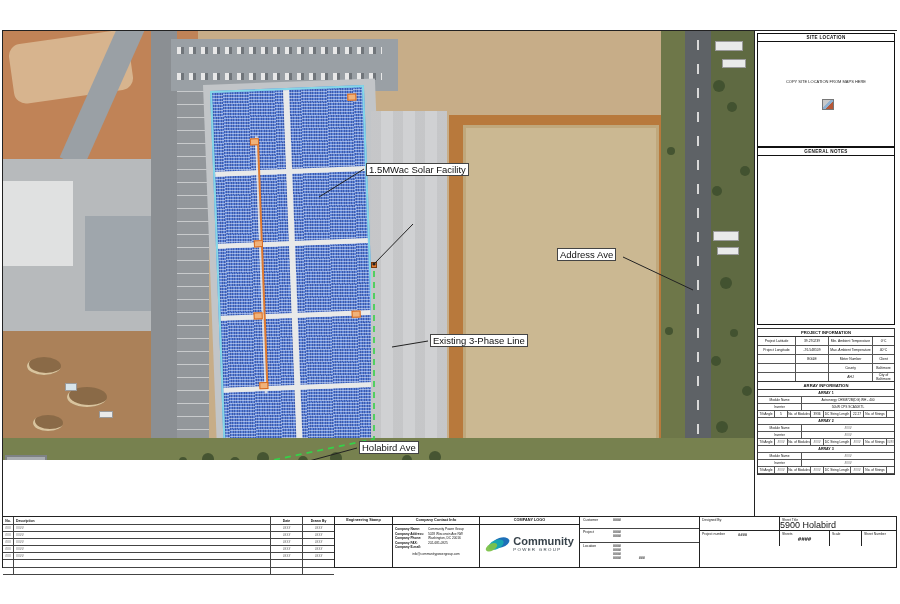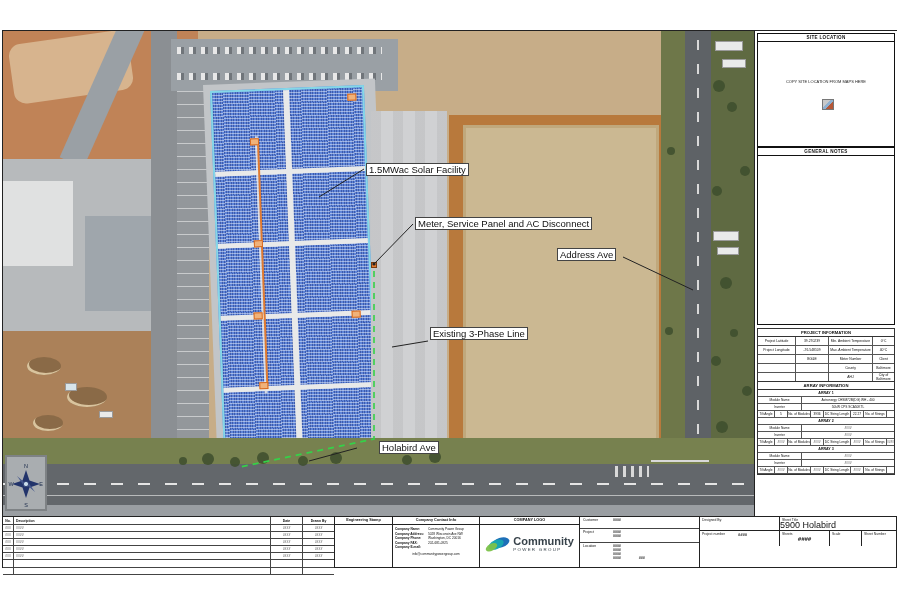--- a/index.html
+++ b/index.html
@@ -1,19 +1,19 @@
 <!DOCTYPE html>
 <html><head>
 <meta charset="utf-8">
 <style>
   html,body{margin:0;padding:0;background:#ffffff;}
   #page{position:relative;width:900px;height:604px;background:#fff;font-family:"Liberation Sans",sans-serif;color:#111;overflow:hidden;}
   #frame{position:absolute;left:2px;top:30px;width:895px;height:538px;border:1px solid #222;box-sizing:border-box;background:#fff;}
   
-  #map{position:absolute;left:0;top:0;width:751px;height:485px;overflow:hidden;background:#c7ad88;}
+  #map{position:absolute;left:0;top:0;width:751px;height:429px;overflow:hidden;background:#c7ad88;}
   #map .patch{position:absolute;}
   .dirtTL{left:0;top:0;width:195px;height:135px;background:#c08357;}
   .dirtTL2{left:8px;top:6px;width:120px;height:60px;background:#d7b48e;border-radius:12px;transform:rotate(-8deg);}
   .roadDiagTL{left:86px;top:-12px;width:26px;height:150px;background:#9aa0a5;transform:rotate(24deg);}
   .concreteL{left:0;top:128px;width:150px;height:180px;background:#b7babc;}
   .padWhite{left:0;top:150px;width:70px;height:85px;background:#e0e1e1;}
   .padBlue{left:82px;top:185px;width:66px;height:95px;background:#9fa6ac;}
   .dirtBL{left:0;top:300px;width:150px;height:110px;background:#ab8159;}
   .pile{border-radius:50%;background:#8a6a47;box-shadow:2px -2px 0 0 #d9c49e inset;}
   .roadL{left:148px;top:0;width:26px;height:435px;background:#8b8f93;}
@@ -209,24 +209,23 @@
           <line x1="361" y1="138" x2="316" y2="166"></line>
           <line x1="410" y1="193" x2="371" y2="233"></line>
           <line x1="620" y1="226" x2="690" y2="259"></line>
           <line x1="425" y1="310" x2="389" y2="316"></line>
           <line x1="354" y1="417" x2="306" y2="430"></line>
         </g>
         <circle cx="371" cy="233" r="1.6" fill="#222"></circle>
       </svg>
 
       <div class="maplabel" style="left:363px;top:132px;">1.5MWac Solar Facility</div>
-      <div class="maplabel" style="left:412px;top:186px;">Meter, Service Panel and AC Disconnect</div>
       <div class="maplabel" style="left:554px;top:217px;">Address Ave</div>
-      <div class="maplabel" style="left:427px;top:296px;">Existing 3-Phase Line</div>
-      <div class="maplabel" style="left:356px;top:410px;margin-left:20px;">Holabird Ave</div>
+      <div class="maplabel" style="left:427px;top:303px;">Existing 3-Phase Line</div>
+      <div class="maplabel" style="left:356px;top:410px;">Holabird Ave</div>
 
       <div id="compass">
         <svg width="38" height="50" viewBox="0 0 38 50">
           <text x="19" y="9" text-anchor="middle" font-size="5.5" fill="#1a2a4a" font-family="Liberation Sans">N</text>
           <text x="34" y="27" text-anchor="middle" font-size="5.5" fill="#1a2a4a" font-family="Liberation Sans">E</text>
           <text x="19" y="48" text-anchor="middle" font-size="5.5" fill="#1a2a4a" font-family="Liberation Sans">S</text>
           <text x="4" y="27" text-anchor="middle" font-size="5.5" fill="#1a2a4a" font-family="Liberation Sans">W</text>
           <polygon points="19,11 22.5,21.5 33,25 22.5,28.5 19,39 15.5,28.5 5,25 15.5,21.5" fill="#22346b"></polygon>
           <polygon points="10,17 17.5,23.5 16,25.5" fill="#44568c"></polygon>
           <polygon points="28,33 20.5,26.5 22,24.5" fill="#44568c"></polygon>

